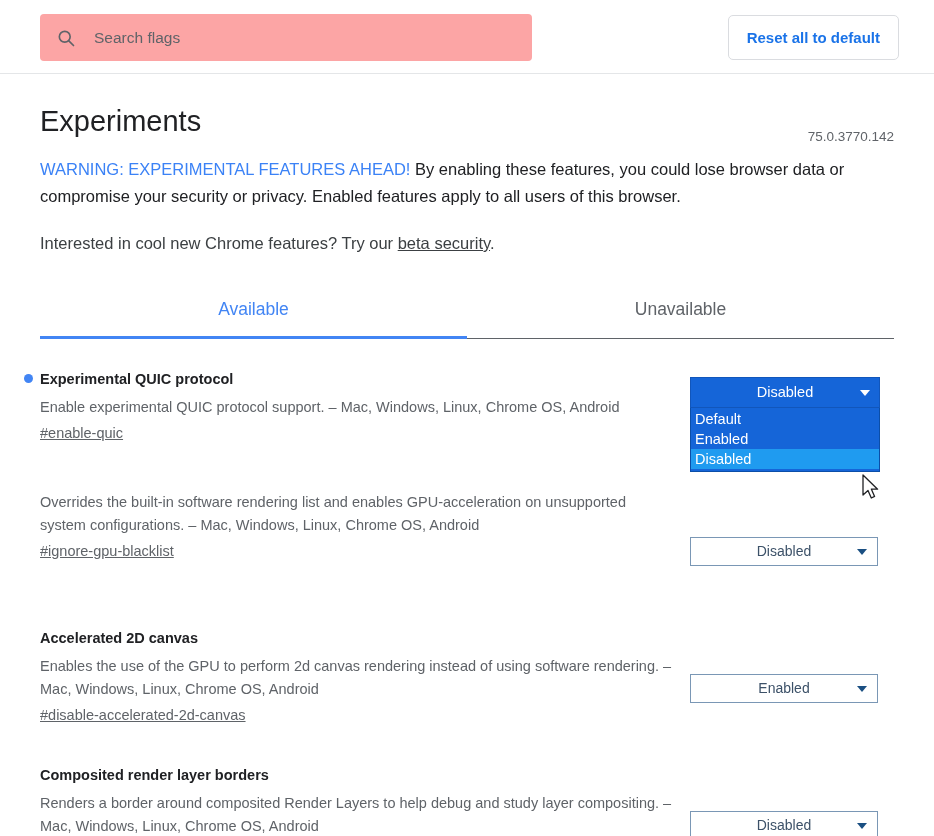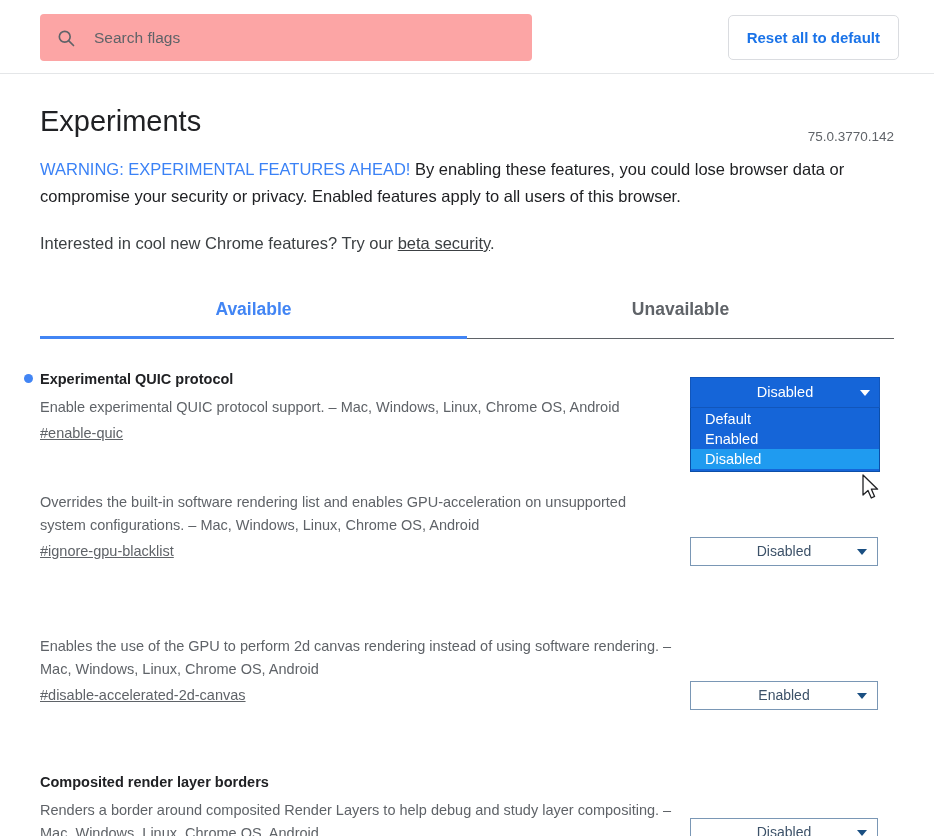--- a/index.html
+++ b/index.html
@@ -123,21 +123,20 @@
     color: #3c4043;
     text-decoration: underline;
   }
 
   
   .tabs {
     position: relative;
     margin-top: 28px;
     height: 55px;
     display: flex;
-    font-weight: bold;
   }
   .tab {
     flex: 1 1 50%;
     text-align: center;
     font-size: 17.5px;
     color: #5f6368;
     line-height: 51px;
     cursor: pointer;
     user-select: none;
   }
@@ -255,21 +254,21 @@
   .select-options {
     width: 190px;
     background: #1565d8;
     border: 1px solid #0b4ea8;
     border-top: 0;
     padding: 1px 0 2px 0;
   }
   .select-option {
     height: 20px;
     line-height: 20px;
-    padding-left: 14px;
+    padding-left: 4px;
     font-size: 14.5px;
     color: #ffffff;
     cursor: pointer;
     white-space: nowrap;
   }
   .select-option.selected {
     background: #1f9bf0;
     color: #ffffff;
   }
 
@@ -345,20 +344,23 @@
 
       <div class="select-wrap" style="right:16px; top:46px;">
         <div class="select-closed">
           <span>Disabled</span>
           <span class="caret"></span>
         </div>
       </div>
     </div>
 
     <div class="flag" style="min-height:137px;">
+      <div class="flag-title">
+        <span>Accelerated 2D canvas</span>
+      </div>
       <p class="flag-desc">Enables the use of the GPU to perform 2d canvas rendering instead of using software rendering. – Mac, Windows, Linux, Chrome OS, Android</p>
       <a class="flag-id" href="#">#disable-accelerated-2d-canvas</a>
 
       <div class="select-wrap" style="right:16px; top:46px;">
         <div class="select-closed">
           <span>Enabled</span>
           <span class="caret"></span>
         </div>
       </div>
     </div>

